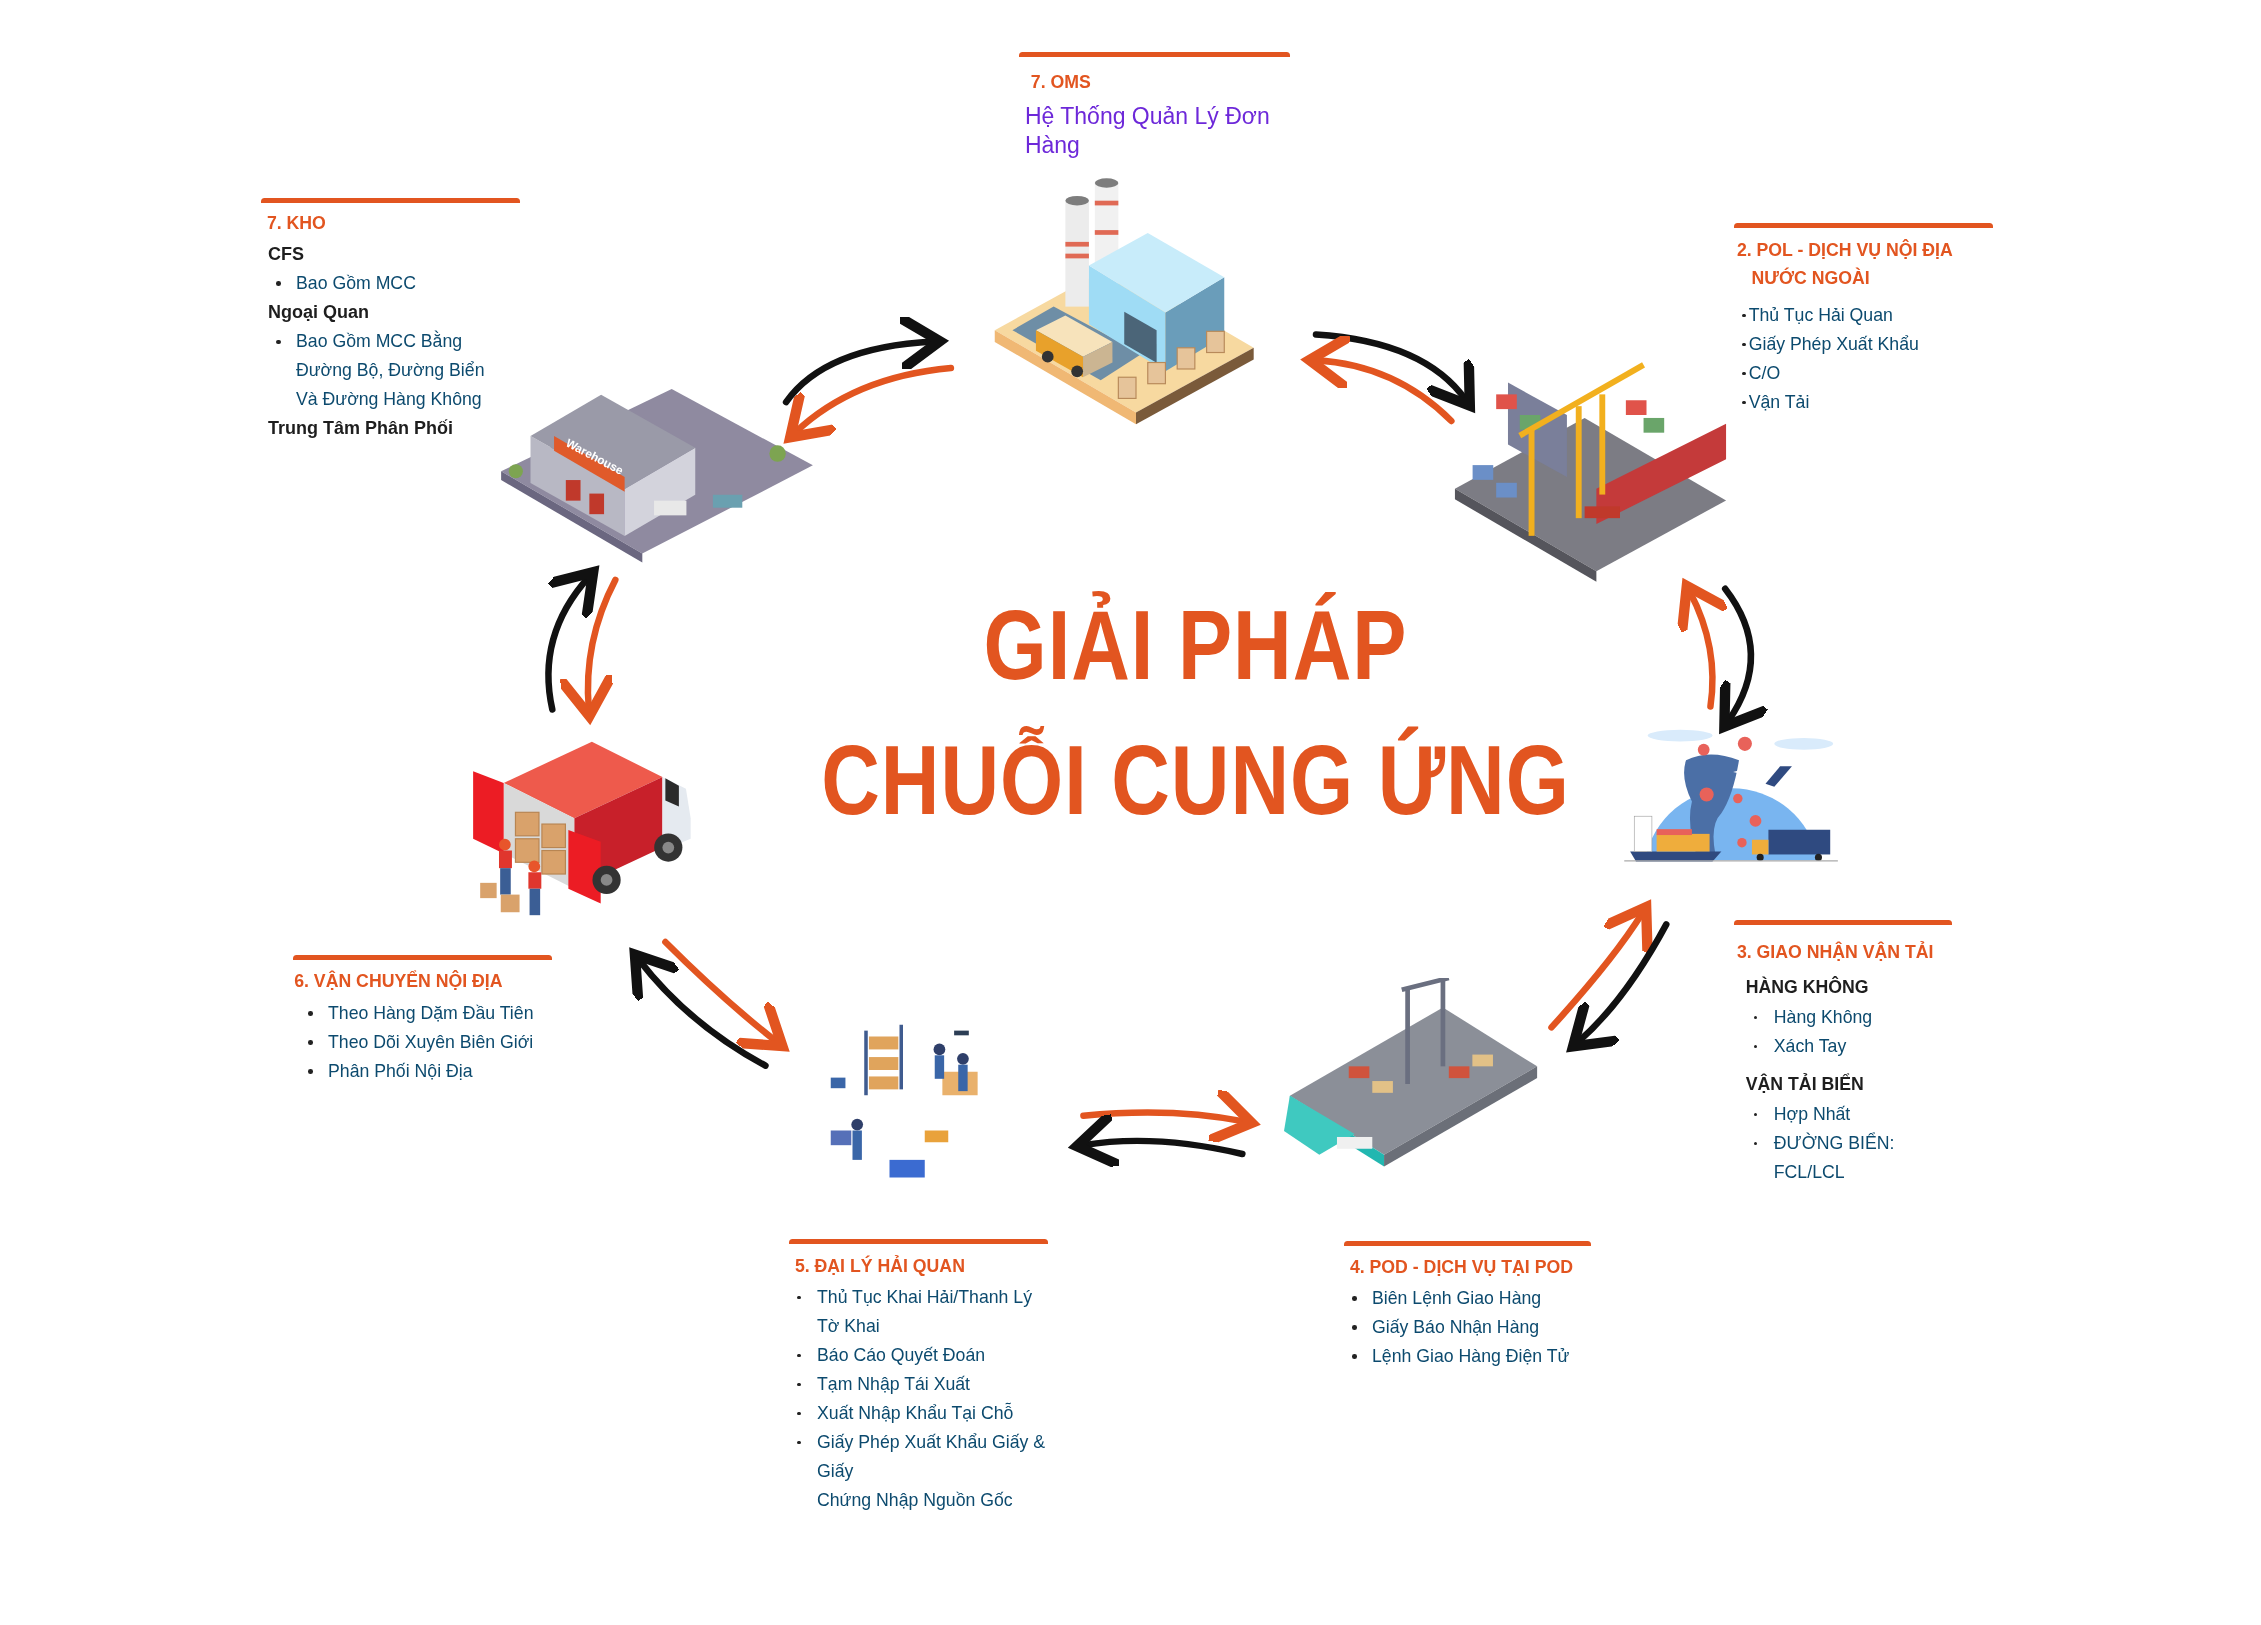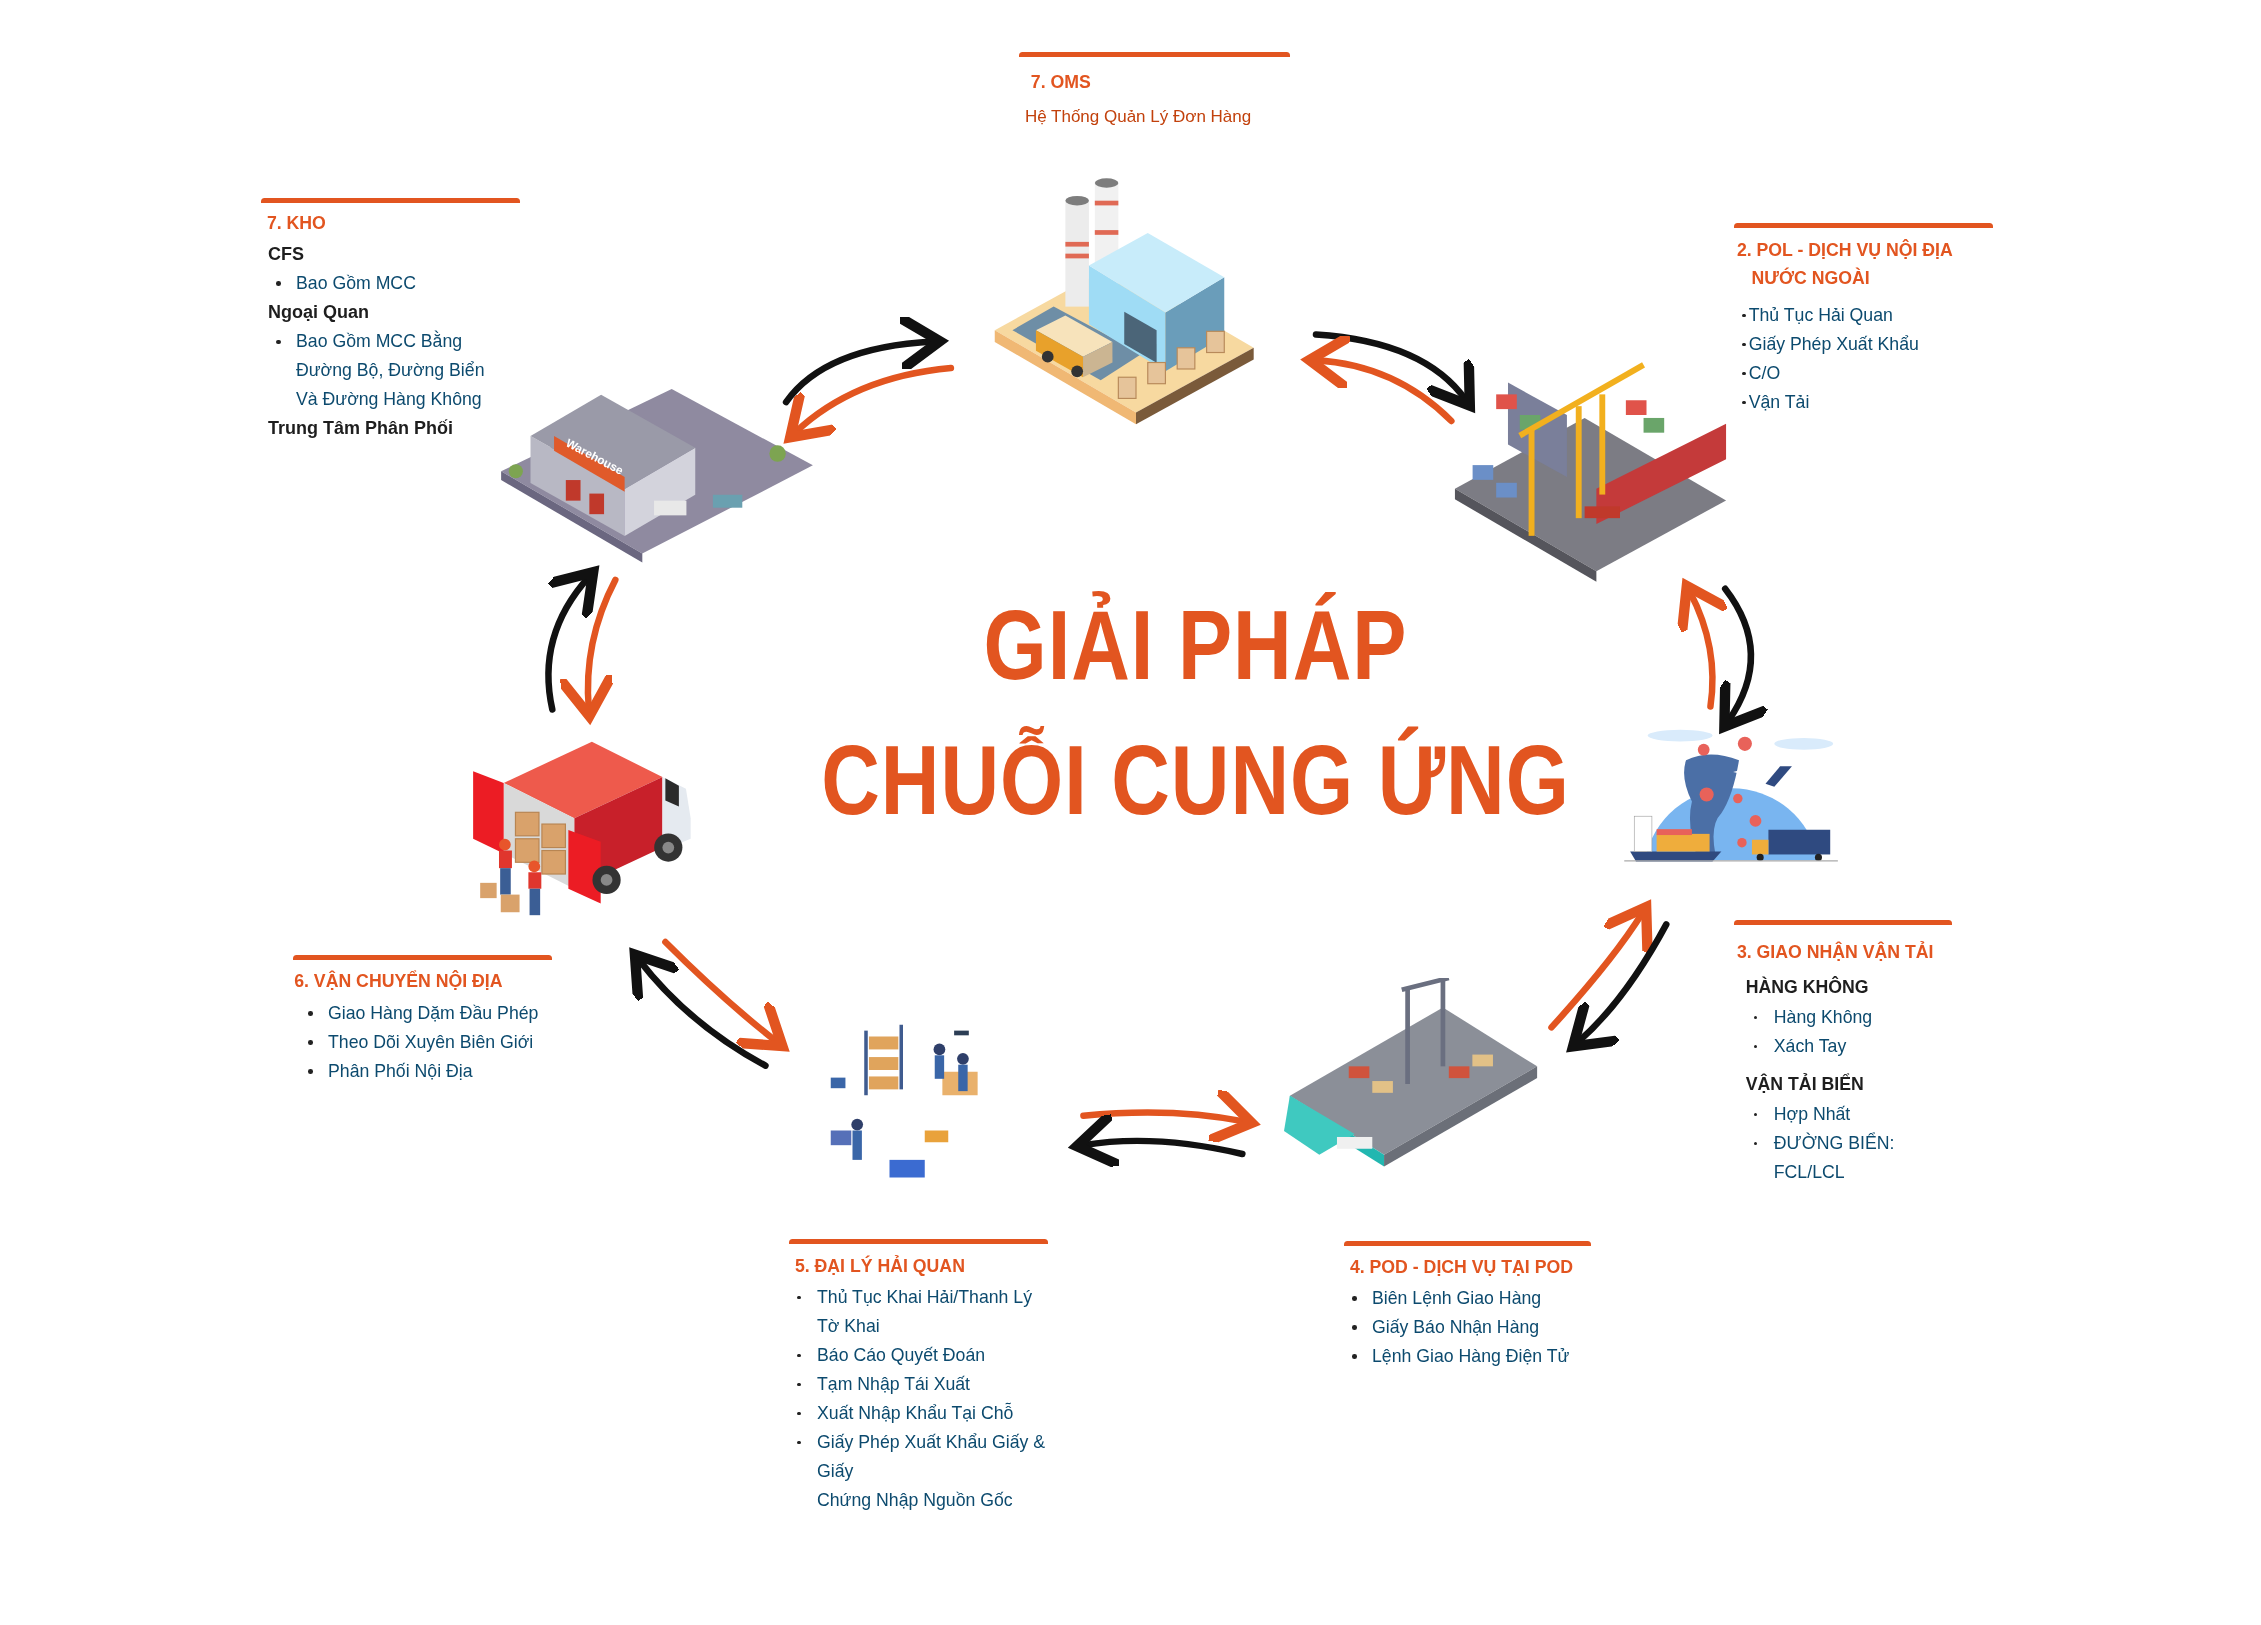--- a/index.html
+++ b/index.html
@@ -1,20 +1,20 @@
 <!DOCTYPE html>
 <html style="font-size:9.4px"><head>
 <meta charset="utf-8">
 <style>
   html,body{margin:0;padding:0;background:#ffffff;}
   body{width:2261px;height:1625px;position:relative;overflow:hidden;font-family:"Liberation Sans","DejaVu Sans",sans-serif;color:#1f1f1f;}
   .card{position:absolute;}
   .card .bar{height:5.3px;background:#e25520;border-radius:3.5px 3.5px 0 0;}
   .card .title{color:#e25520;font-weight:700;font-size:17.7px;line-height:28px;margin-top:10.6px;}
-  .card .sub{font-size:17px;line-height:29.4px;color:#c2410c;}
+  .card .sub{font-size:23px;line-height:29.4px;color:#6d28d9;}
   .card .group{font-weight:700;font-size:18px;line-height:29.4px;color:#1e1e1e;}
   .card ul{margin:0;padding:0;list-style:none;}
   .card li{position:relative;font-size:17.7px;line-height:29px;color:#0c4a6e;padding-left:28px;}
   .card li::before{content:"";position:absolute;left:8.2px;top:12.4px;width:4.7px;height:4.7px;border-radius:50%;background:#222;}
   .card li.small::before{width:3.5px;height:3.5px;top:13px;}
   .headline{position:absolute;left:736px;width:919px;text-align:center;color:#e25520;font-weight:700;font-size:99px;line-height:1;letter-spacing:1.2px;transform:scaleX(0.82);transform-origin:center;}
   .illus{position:absolute;}
   svg{display:block;}
 </style>
 <style>li.cont::before{display:none;}</style></head>
@@ -94,21 +94,21 @@
     <li class="small" style="padding-left:28px;">Xuất Nhập Khẩu Tại Chỗ</li>
     <li class="small" style="padding-left:28px;">Giấy Phép Xuất Khẩu Giấy &amp; Giấy</li>
     <li class="small cont" style="padding-left: 28px; --nodot: 1;">Chứng Nhập Nguồn Gốc</li>
   </ul>
 </div>
 
 <div class="card" style="left:293px;top:955px;width:259px;">
   <div class="bar"></div>
   <div class="title" style="margin-left:1.2px;margin-top:7px;">6. VẬN CHUYỂN NỘI ĐỊA</div>
   <ul style="margin-left:7px;margin-top:3.5px;">
-    <li>Giao Hàng Dặm Đầu Phép</li>
+    <li>Theo Hàng Dặm Đầu Tiên</li>
     <li>Theo Dõi Xuyên Biên Giới</li>
     <li>Phân Phối Nội Địa</li>
   </ul>
 </div>
 
 <div class="illus" style="left:983px;top:177px;width:306px;height:271px;">
   <svg width="306" height="271" viewBox="0 0 520 460">
     <polygon points="20,260 260,400 460,290 220,150" fill="#f7d9a0"></polygon>
     <polygon points="20,260 260,400 260,420 20,280" fill="#f0b874"></polygon>
     <polygon points="260,400 460,290 460,310 260,420" fill="#7a5a3a"></polygon>

